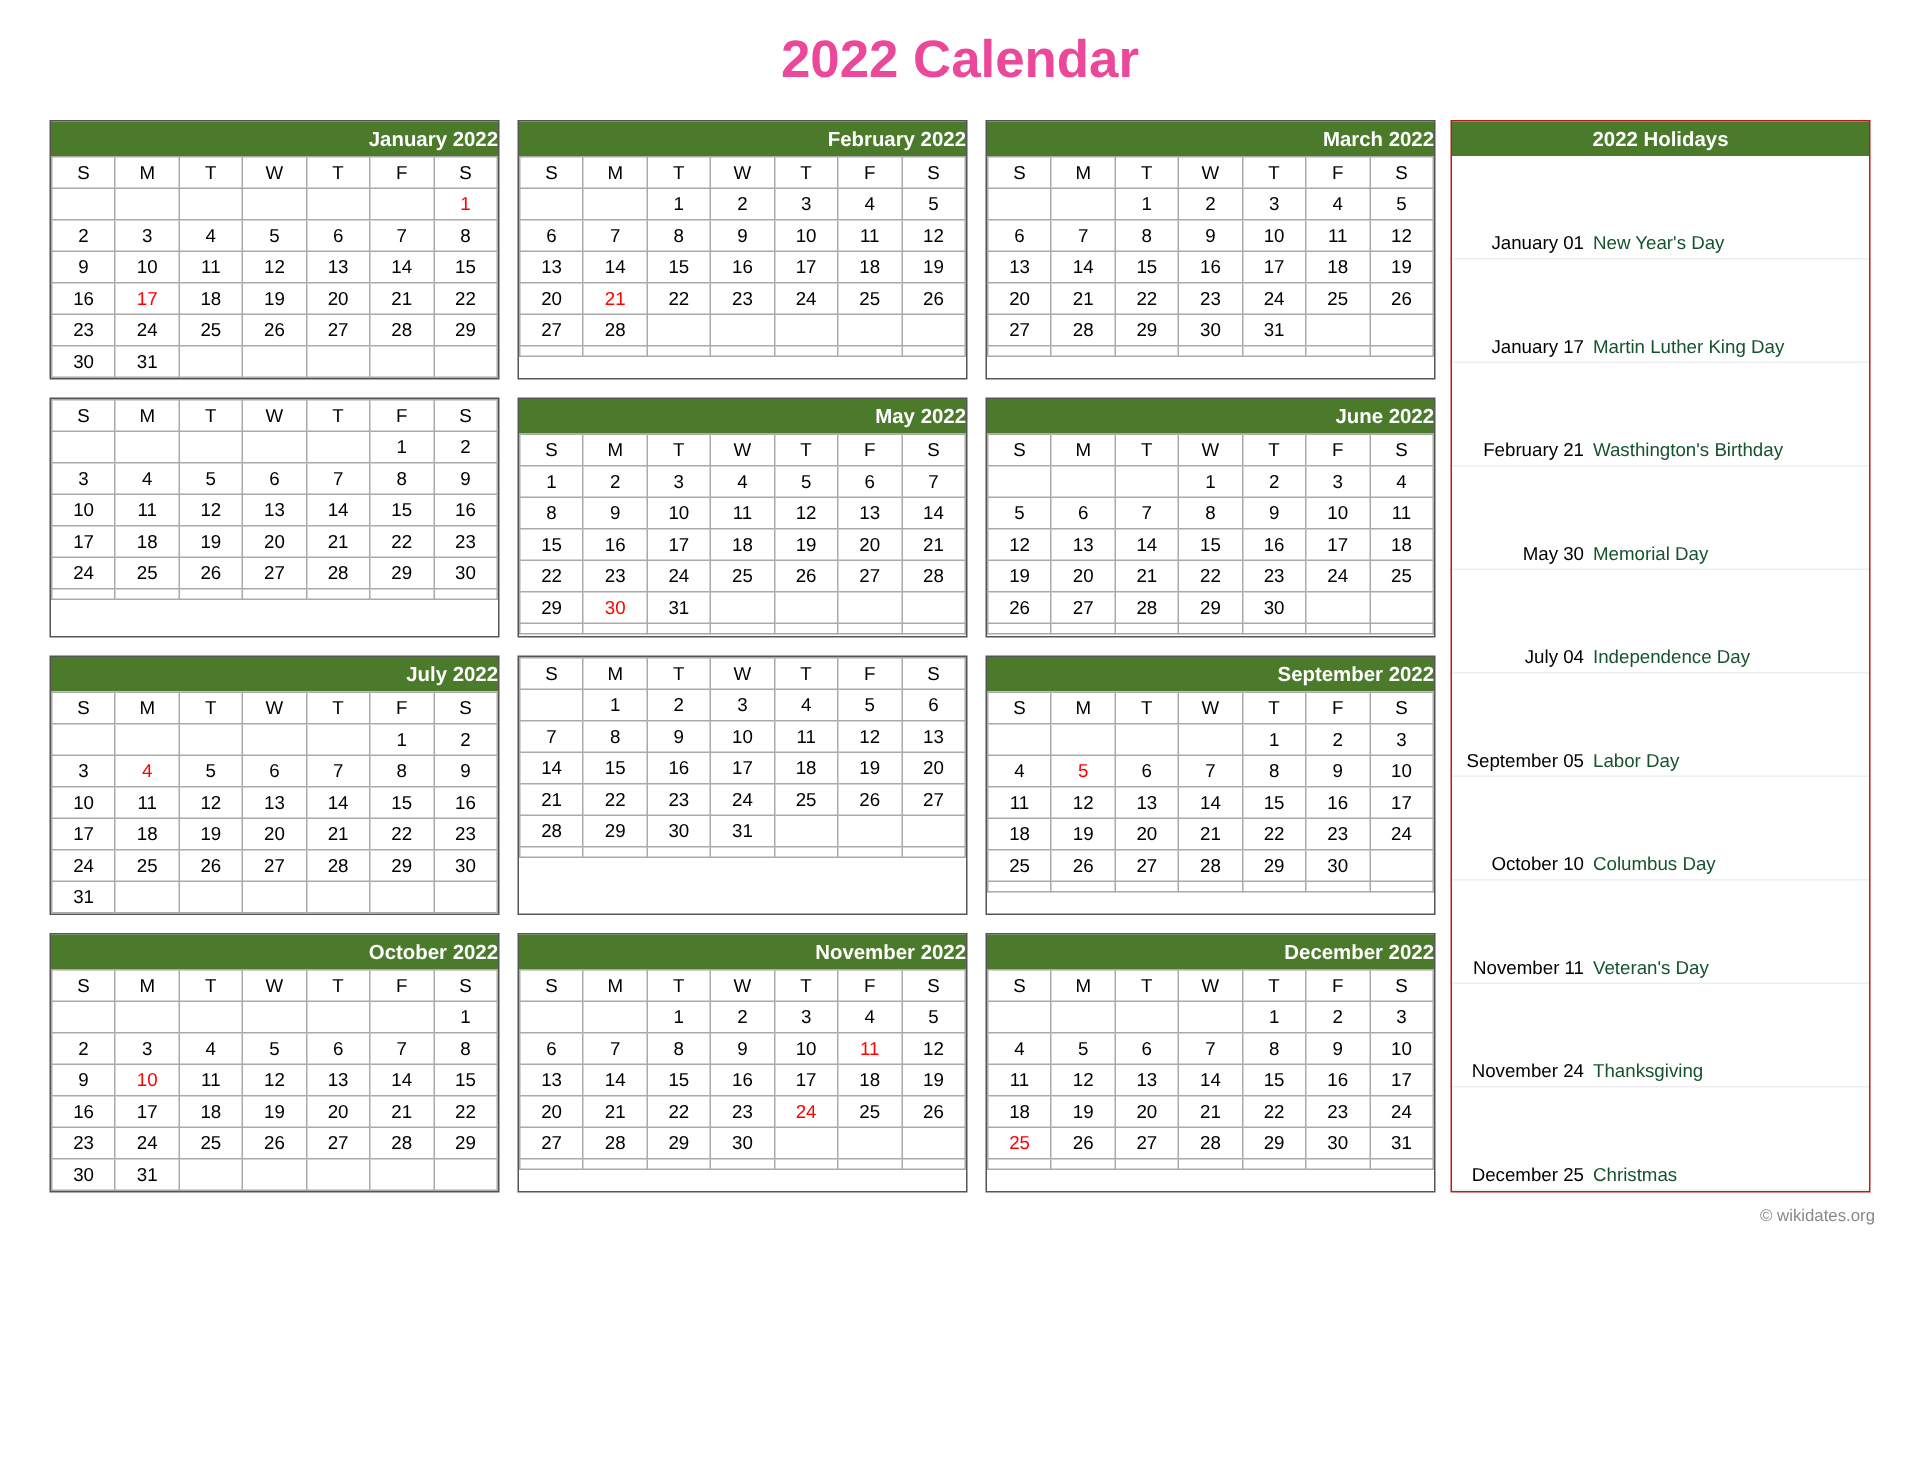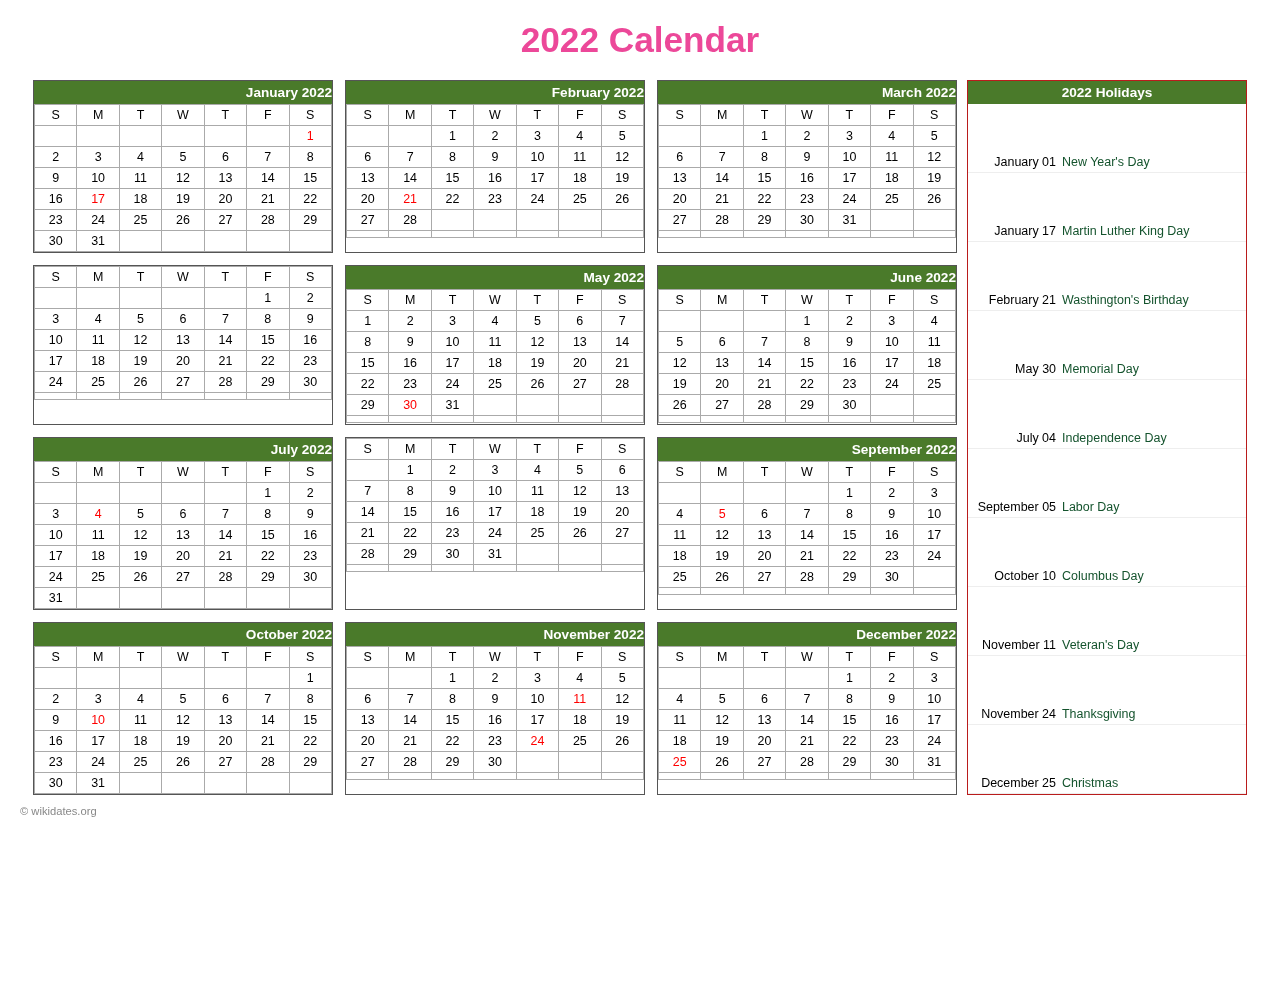--- a/index.html
+++ b/index.html
@@ -83,21 +83,21 @@
     }
     .holiday-date {
       min-width: 80px;
       text-align: right;
       color: #000;
     }
     .holiday-name {
       color: #14532d;
     }
     .footer {
-      text-align: left;
+      text-align: right;
       font-size: 0.7em;
       color: #888;
       margin-top: 10px;
       padding-right: 10px;
     }
   </style>
 </head>
 <body>
 
 <h1>2022 Calendar</h1>

